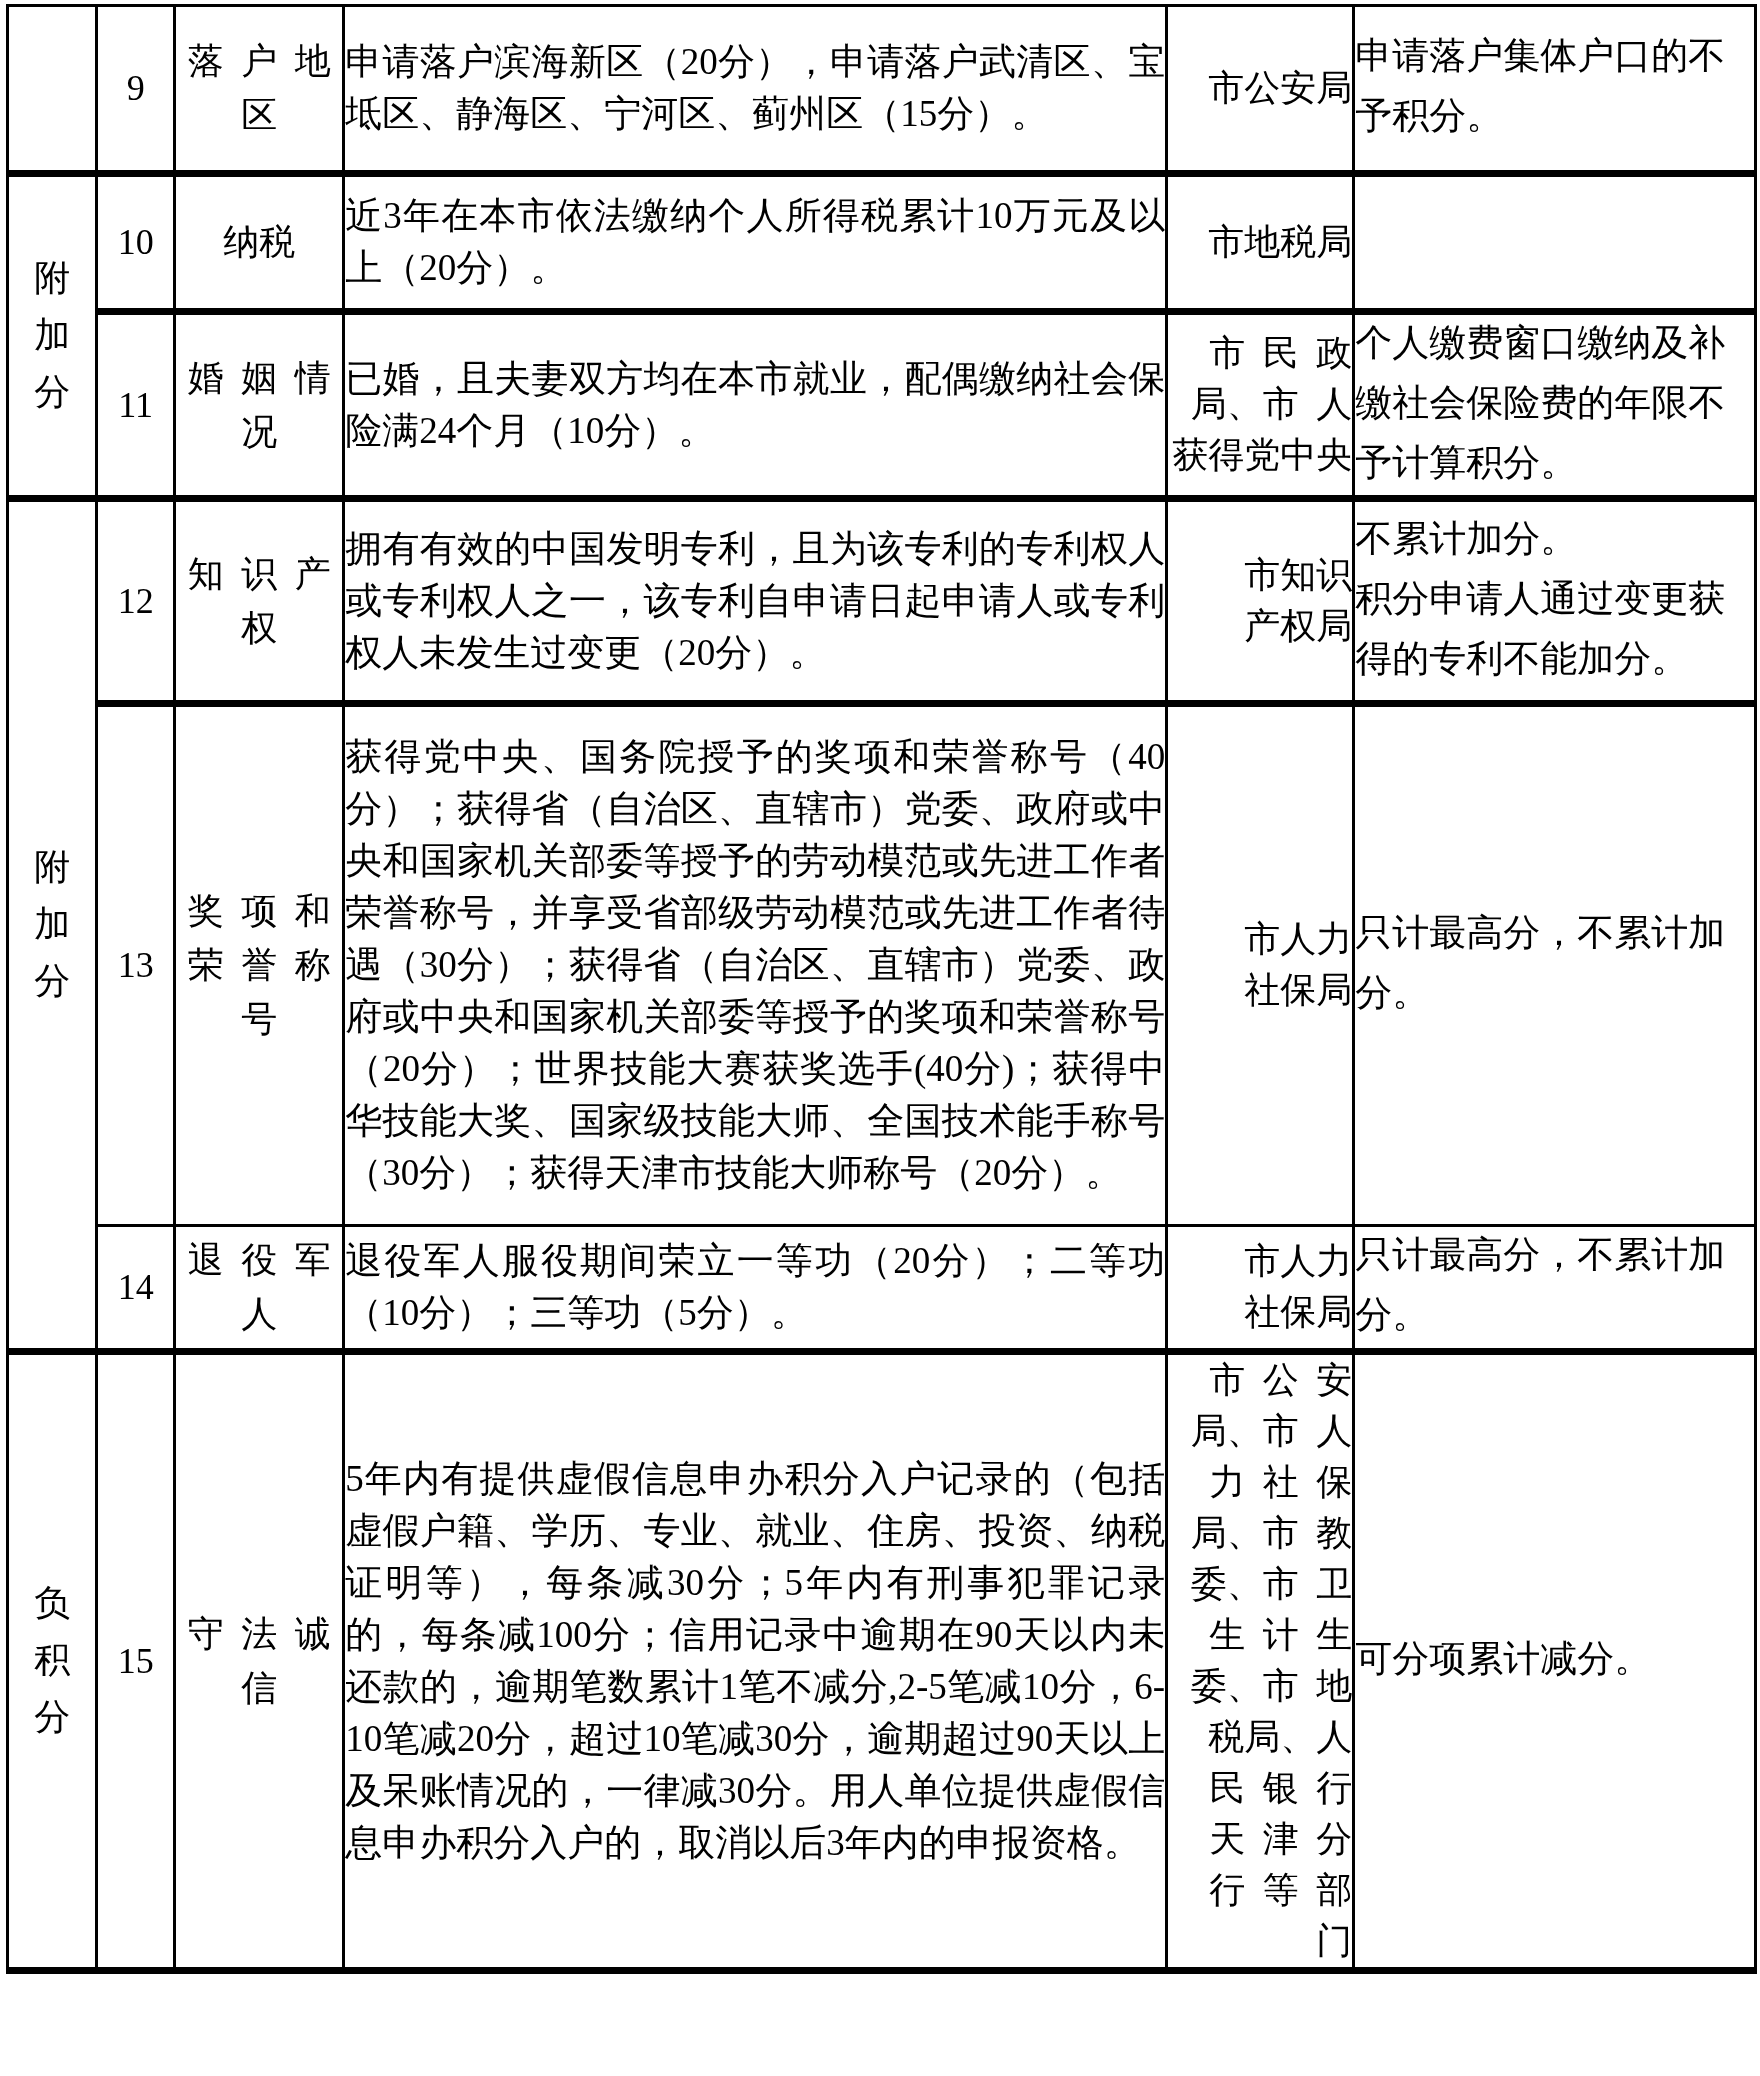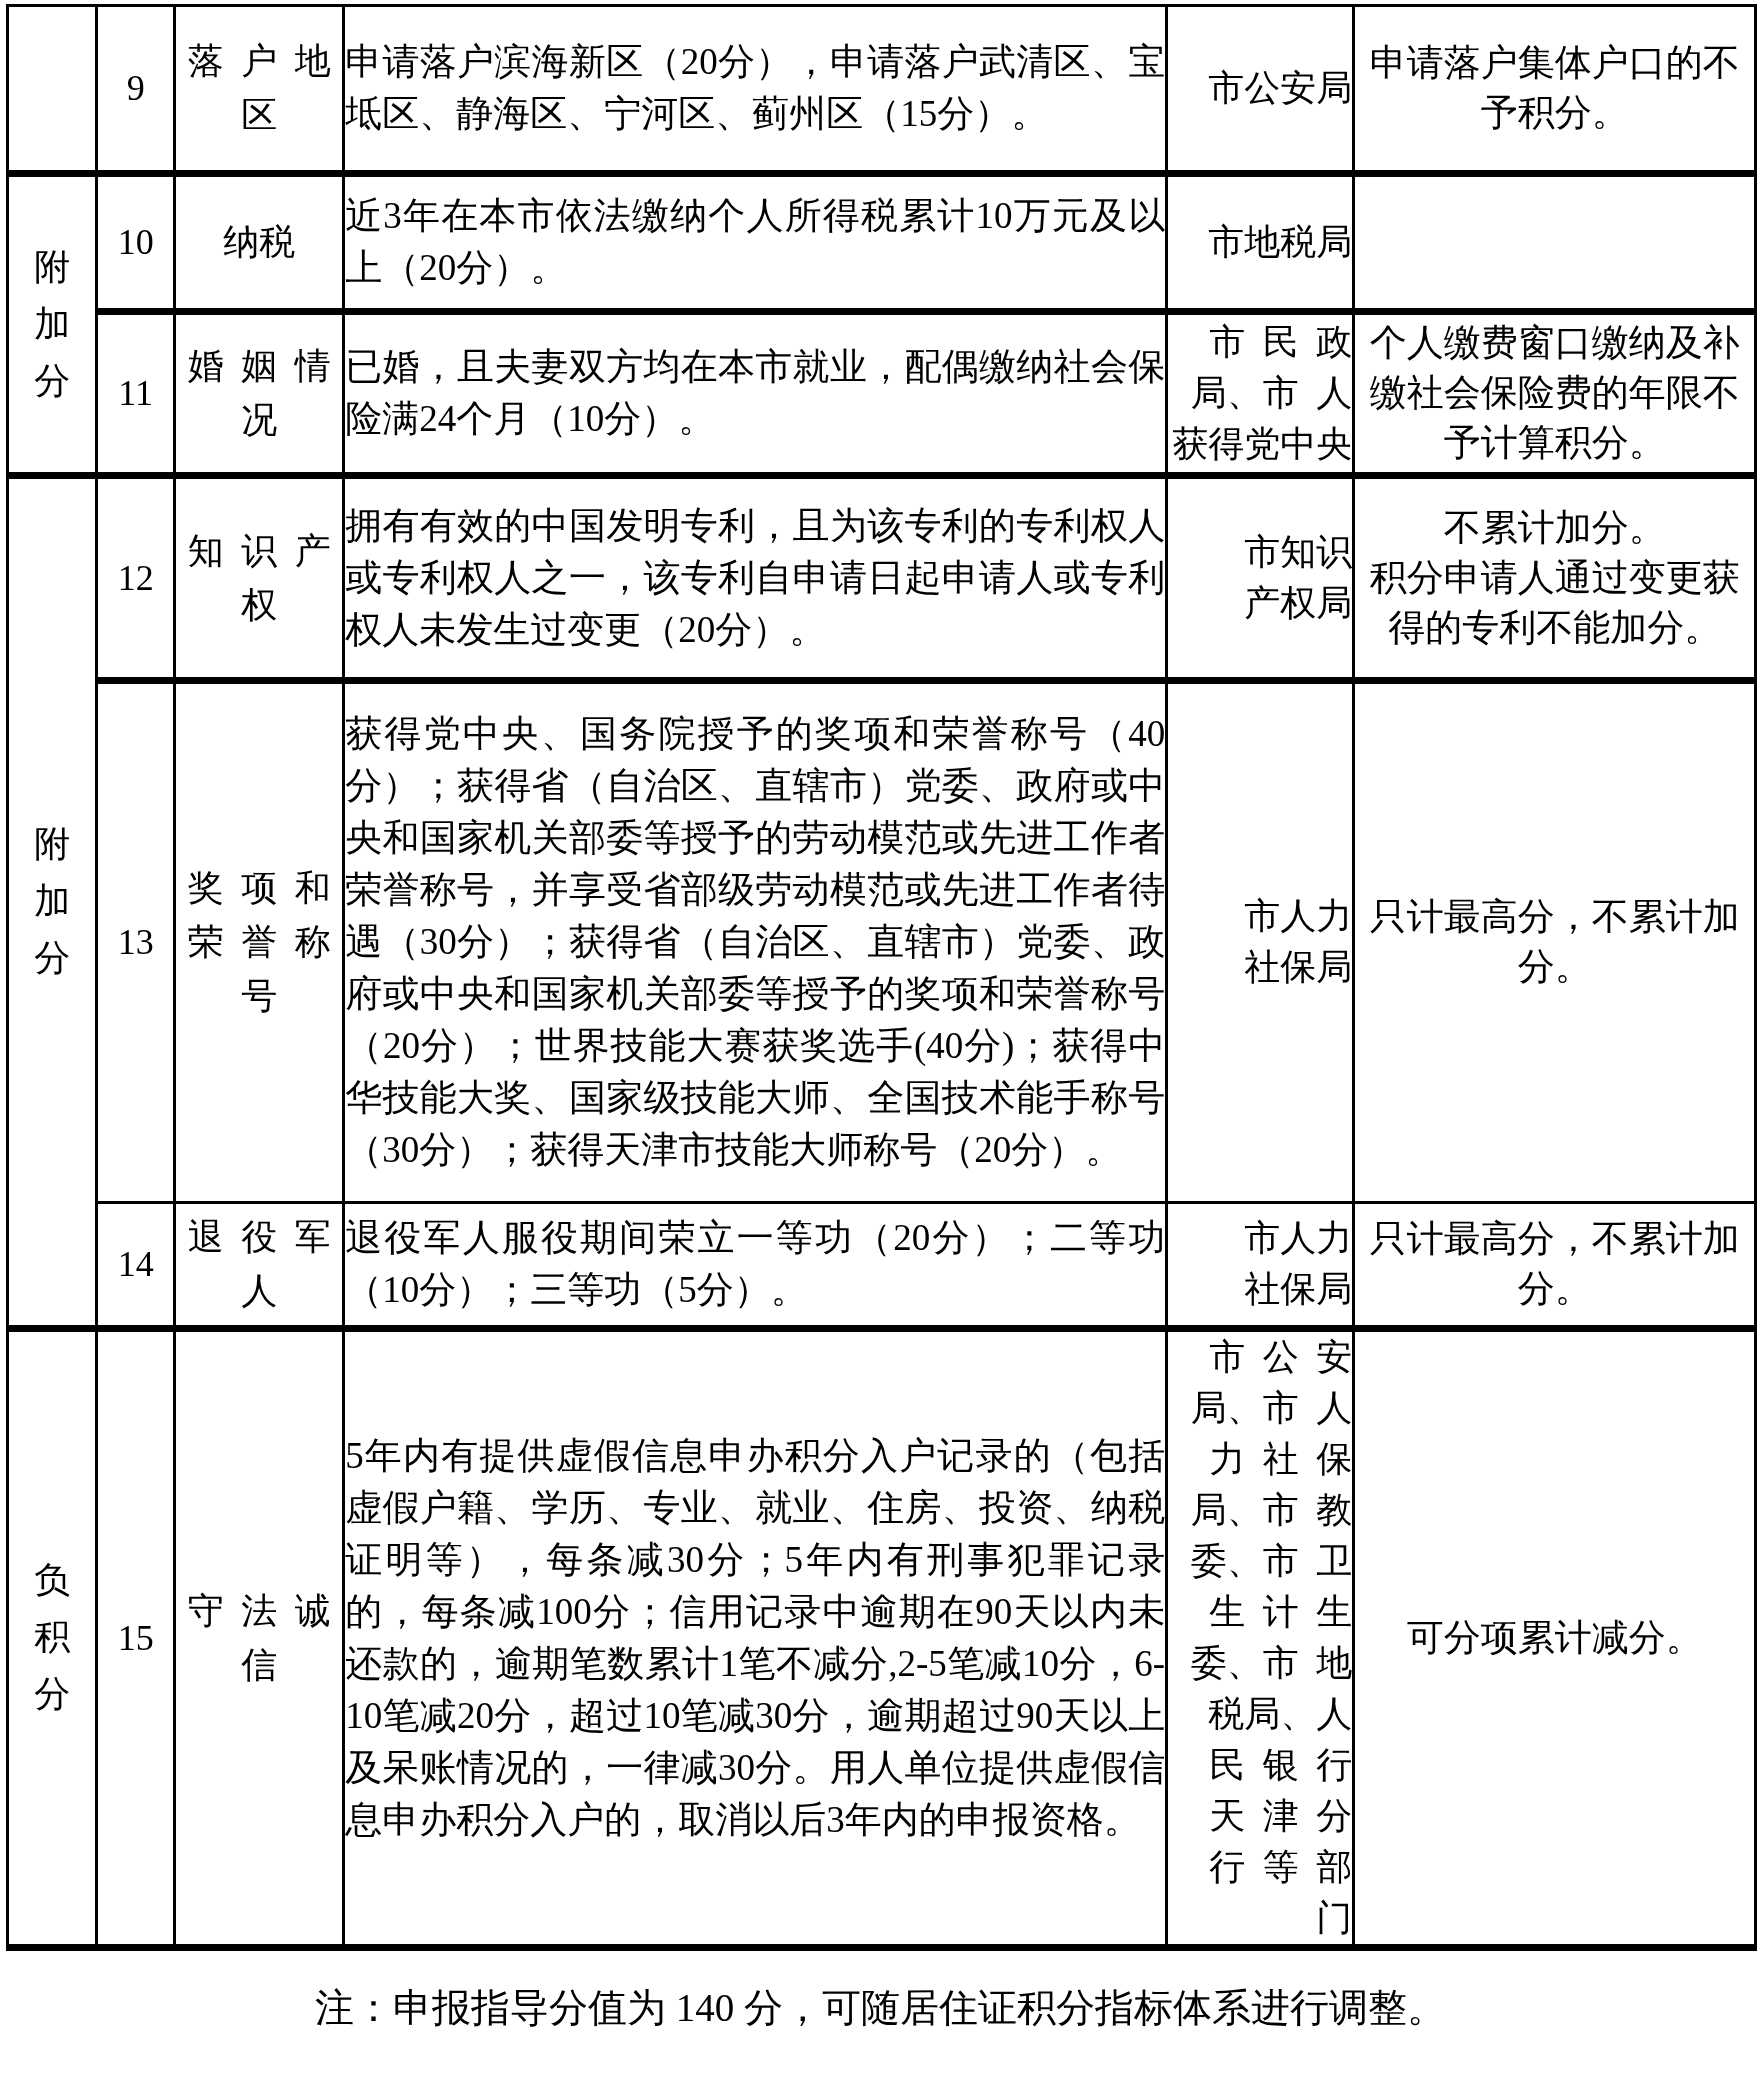--- a/index.html
+++ b/index.html
@@ -54,24 +54,25 @@
   }
   td.dept{
     font-size:36px;line-height:51px;
     padding:0 14px;
     white-space:pre;
     word-spacing:8.5px;
     text-align:right;
     margin-top:24px;
   }
   td.note{
-    font-size:37px;line-height:50px;
+    font-size:37px;line-height:60px;
     padding:4.6px 19.3px 4.6px 15.5px;
     white-space:pre-line;
-    text-align:center;
+    text-align:left;
+    font-family:Liberation Mono, monospace;
   }
   .footer-note{
     position:absolute;
     left:0;top:1981px;width:1761px;
     text-align:center;
     font-size:39px;line-height:54px;
   }
 </style>
 </head>
 <body>
@@ -167,16 +168,15 @@
 税局、人
 民 银 行
 天 津 分
 行 等 部
 门</td>
         <td class="note">可分项累计减分。</td>
       </tr>
     </tbody>
   </table>
 
-  <div class="footer-note">注：申报指导分值为 140 分，可随居住证积分指标体系进行调整。</div>
 
 </div>
 
 
 </body></html>

